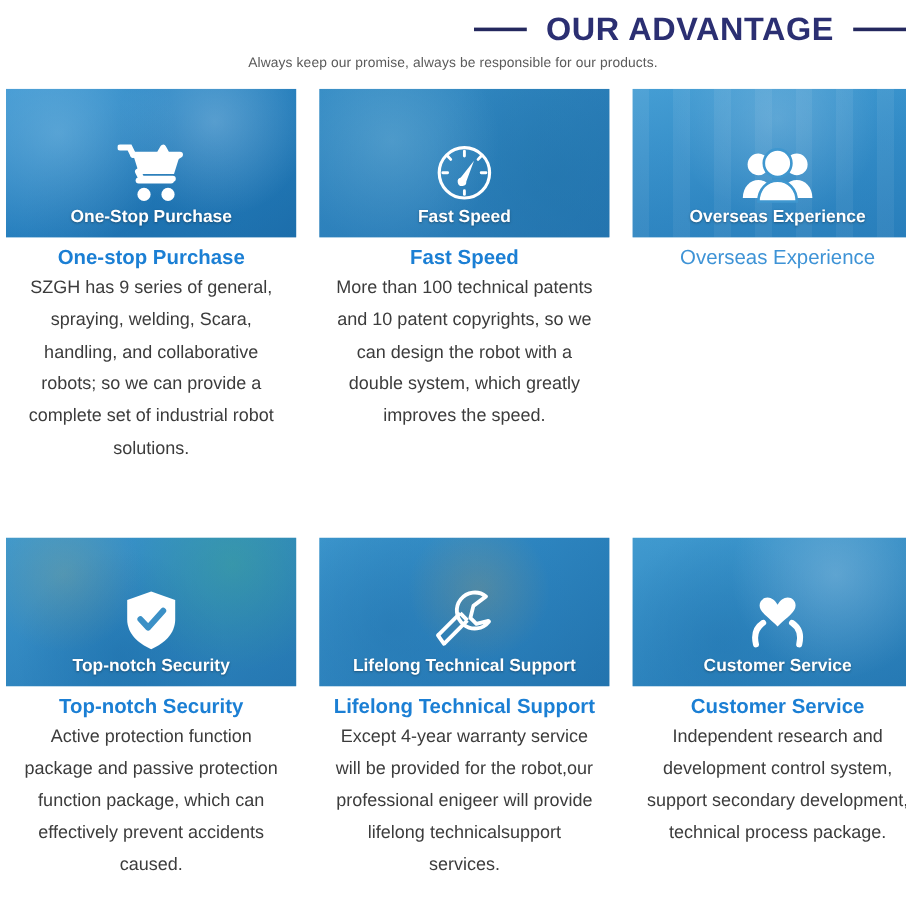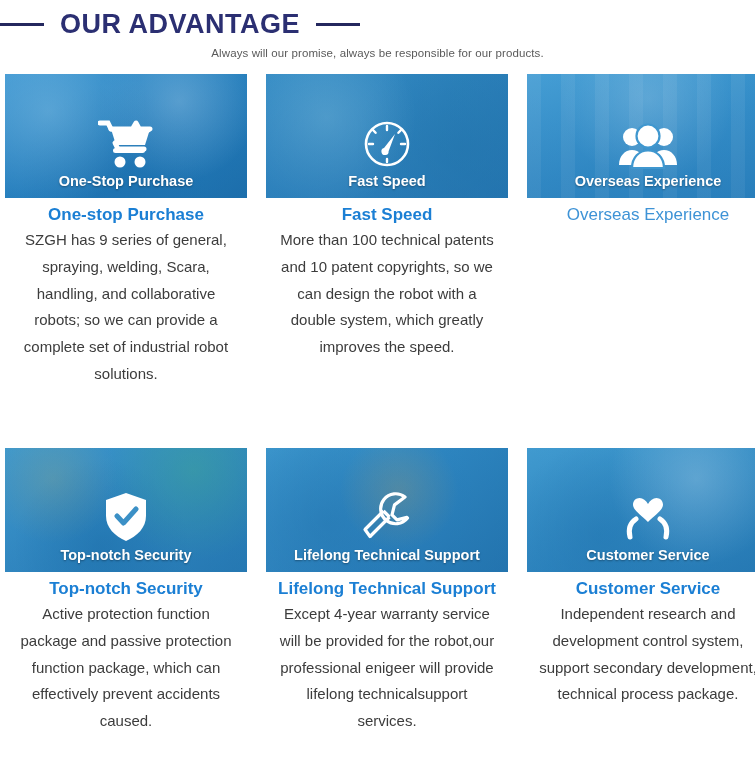--- a/index.html
+++ b/index.html
@@ -16,21 +16,21 @@
   }
 
   
   .section-header {
     text-align: center;
     padding-top: 10px;
   }
   .title-row {
     display: flex;
     align-items: center;
-    justify-content: flex-start;
+    justify-content: flex-end;
     gap: 16px;
   }
   .title-dash {
     display: block;
     width: 44px;
     height: 3px;
     background: #24285e;
   }
   .section-title {
     font-size: 27px;
@@ -173,21 +173,21 @@
 </style>
 </head>
 <body>
 
 <div class="section-header">
   <div class="title-row">
     <span class="title-dash"></span>
     <h1 class="section-title">OUR ADVANTAGE</h1>
     <span class="title-dash"></span>
   </div>
-  <p class="section-sub">Always will our promise, always be responsible for our products.</p>
+  <p class="section-sub">Always keep our promise, always be responsible for our products.</p>
 </div>
 
 <div class="cards-grid">
 
   <div class="card">
     <div class="card-banner">
       <div class="banner-bg bg-1"></div>
       <div class="banner-tint tint-blue"></div>
       <div class="banner-icon">
         <svg width="56" height="50" viewBox="0 0 56 50" fill="none">

